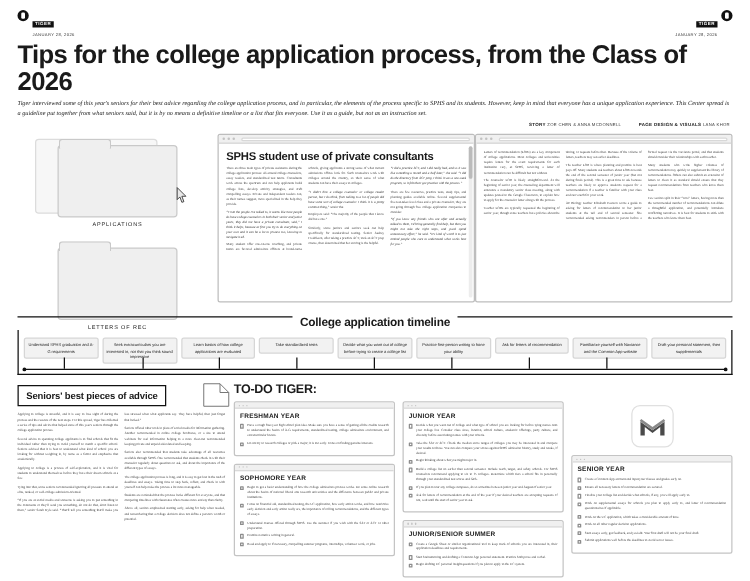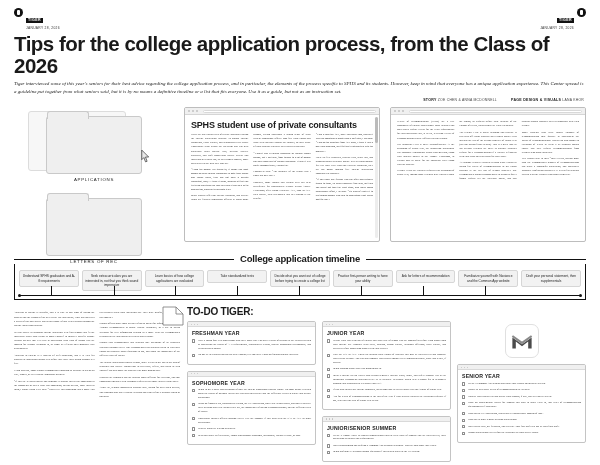--- a/index.html
+++ b/index.html
@@ -28,21 +28,21 @@
   .headline { font-size:20.5px; font-weight:bold; letter-spacing:-0.5px;
               padding:3px 14px 0 14px; line-height:1.06; }
   .deck { font-family:"Liberation Serif", serif; font-style:italic;
           font-size:5px; line-height:1.5; padding:4px 14px 0 14px; color:#222; }
   .byline { display:flex; justify-content:flex-end; gap:14px;
             padding:3px 16px 0 14px; font-size:3.4px; letter-spacing:.25px; }
   .byline b { font-size:3.6px; }
   .byline span.val { color:#444; }
 
   
-  .topzone { display:flex; gap:10px; padding:5px 14px 0 14px; height:140px; }
+  .topzone { display:flex; gap:0; padding:5px 14px 0 14px; height:140px; }
   .illus { width:160px; position:relative; }
   .folder { width:96px; height:58px; background:#efefef; border:0.8px solid #c9c9c9;
             border-radius:3px; position:relative; margin:0 auto; }
   .folder::before { content:""; position:absolute; top:-6px; left:0; width:40px;
             height:7px; background:#efefef; border:0.8px solid #c9c9c9;
             border-bottom:none; border-radius:3px 3px 0 0; }
   .folder-wrap { position:relative; margin-top:9px; }
   .folder-wrap.shadowed::before { content:""; position:absolute; left:14px; top:-5px;
             width:96px; height:58px; background:#f7f7f7; border:0.8px solid #dcdcdc;
             border-radius:3px; }
@@ -62,21 +62,21 @@
   .cols { column-count:3; column-gap:5px; }
   .ptxt { font-family:"Liberation Serif", serif; font-size:2.6px; line-height:1.55;
           text-align:justify; color:#2a2a2a; margin-bottom:2.4px; }
   .ptxt.q { font-style:italic; }
   .scroll { position:absolute; right:1px; top:2px; width:3px; height:96%;
             background:#ededed; border-radius:2px; }
   .scroll i { display:block; width:3px; height:26px; background:#bbb; border-radius:2px; }
 
   
   .timeline { margin:7px 14px 0 14px; position:relative; }
-  .tl-title-row { display:flex; align-items:center; gap:6px;margin-top:11px; }
+  .tl-title-row { display:flex; align-items:flex-start; gap:6px;margin-top:11px; }
   .tl-rule { flex:1; height:0.8px; background:#111; }
   .tl-title { font-size:9.5px; font-weight:bold; letter-spacing:-0.2px; }
   .tl-box { border:0.8px solid #111; border-top:none; padding:6px 4px 8px 4px;
             display:flex; justify-content:space-between; gap:3px; position:relative; }
   .tl-step { width:11.1%; background:#f2f2f2; border:0.5px solid #d6d6d6;
              border-radius:2px; padding:3px 2px; font-size:3.2px; line-height:1.35;
              text-align:center; color:#222; align-self:flex-start; }
   .tl-axis { position:absolute; left:4px; right:4px; bottom:4px; height:0.8px; background:#111; }
   .tl-tick { position:absolute; bottom:4px; width:0.8px; height:9px; background:#111; }
   .tl-dot { position:absolute; bottom:2.4px; width:3px; height:3px; background:#111;
@@ -233,20 +233,21 @@
       <div class="tl-tick" style="left:346px;"></div>
       <div class="tl-tick" style="left:408px;"></div>
       <div class="tl-tick" style="left:470px;"></div>
       <div class="tl-dot" style="right:3px;"></div>
     </div>
   </div>
 
   <div class="bottom">
 
     <div class="advice">
+      <div class="adv-head">Seniors' best pieces of advice</div>
       <svg class="dogear" viewBox="0 0 22 20">
         <path d="M1 1 H14 L21 8 V19 H1 Z" fill="#fff" stroke="#777" stroke-width="0.8"></path>
         <path d="M14 1 V8 H21" fill="none" stroke="#777" stroke-width="0.8"></path>
       </svg>
       <div class="adv-cols">
         <p class="atxt">Applying to college is stressful, and it is easy to lose sight of during the process and the reasons of the next steps. For this spread, Tiger has collected a series of tips and advice that helped some of this year's seniors through the college application process.</p>
         <p class="atxt">Several advice to spanning college applicants is to find schools that fit the individual rather than trying to mold yourself to match a specific school. Seniors advised that it is best to understand what kind of school you are looking for without weighing in, by name as a factor and emphasize that academically.</p>
         <p class="atxt">Applying to college is a process of self-exploration, and it is vital for students to understand themselves before they have their dream schools at a few.</p>
         <p class="atxt">Tying into that, some seniors recommended ignoring all pressure to attend an elite, ranked, or well-college admission-oriented.</p>
         <p class="atxt">“If you are at social media and someone is asking you to put something in the comments or they'll send you something, do not do that, don't listen to them,” senior Sarah Kyle said. “That'll tell you something that'll make you less stressed when what applicants say. They have helpful, then just forget that looked.”</p>

